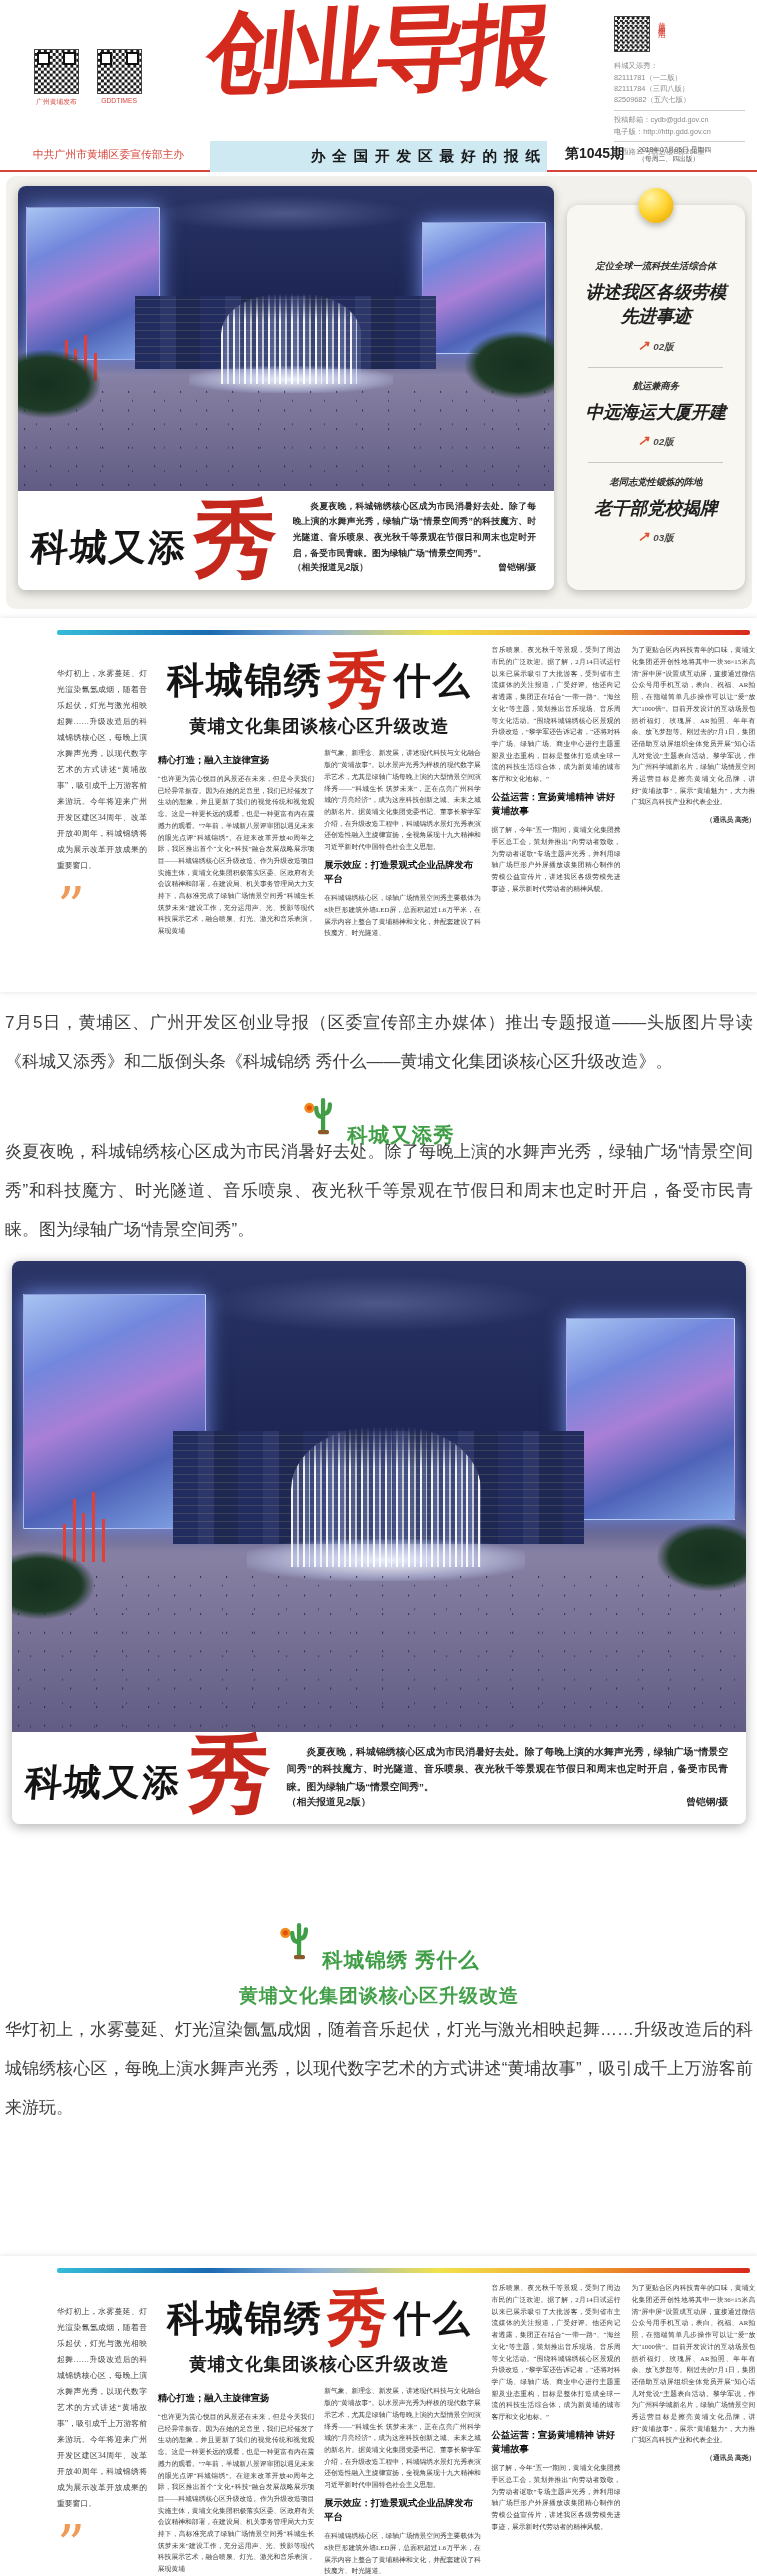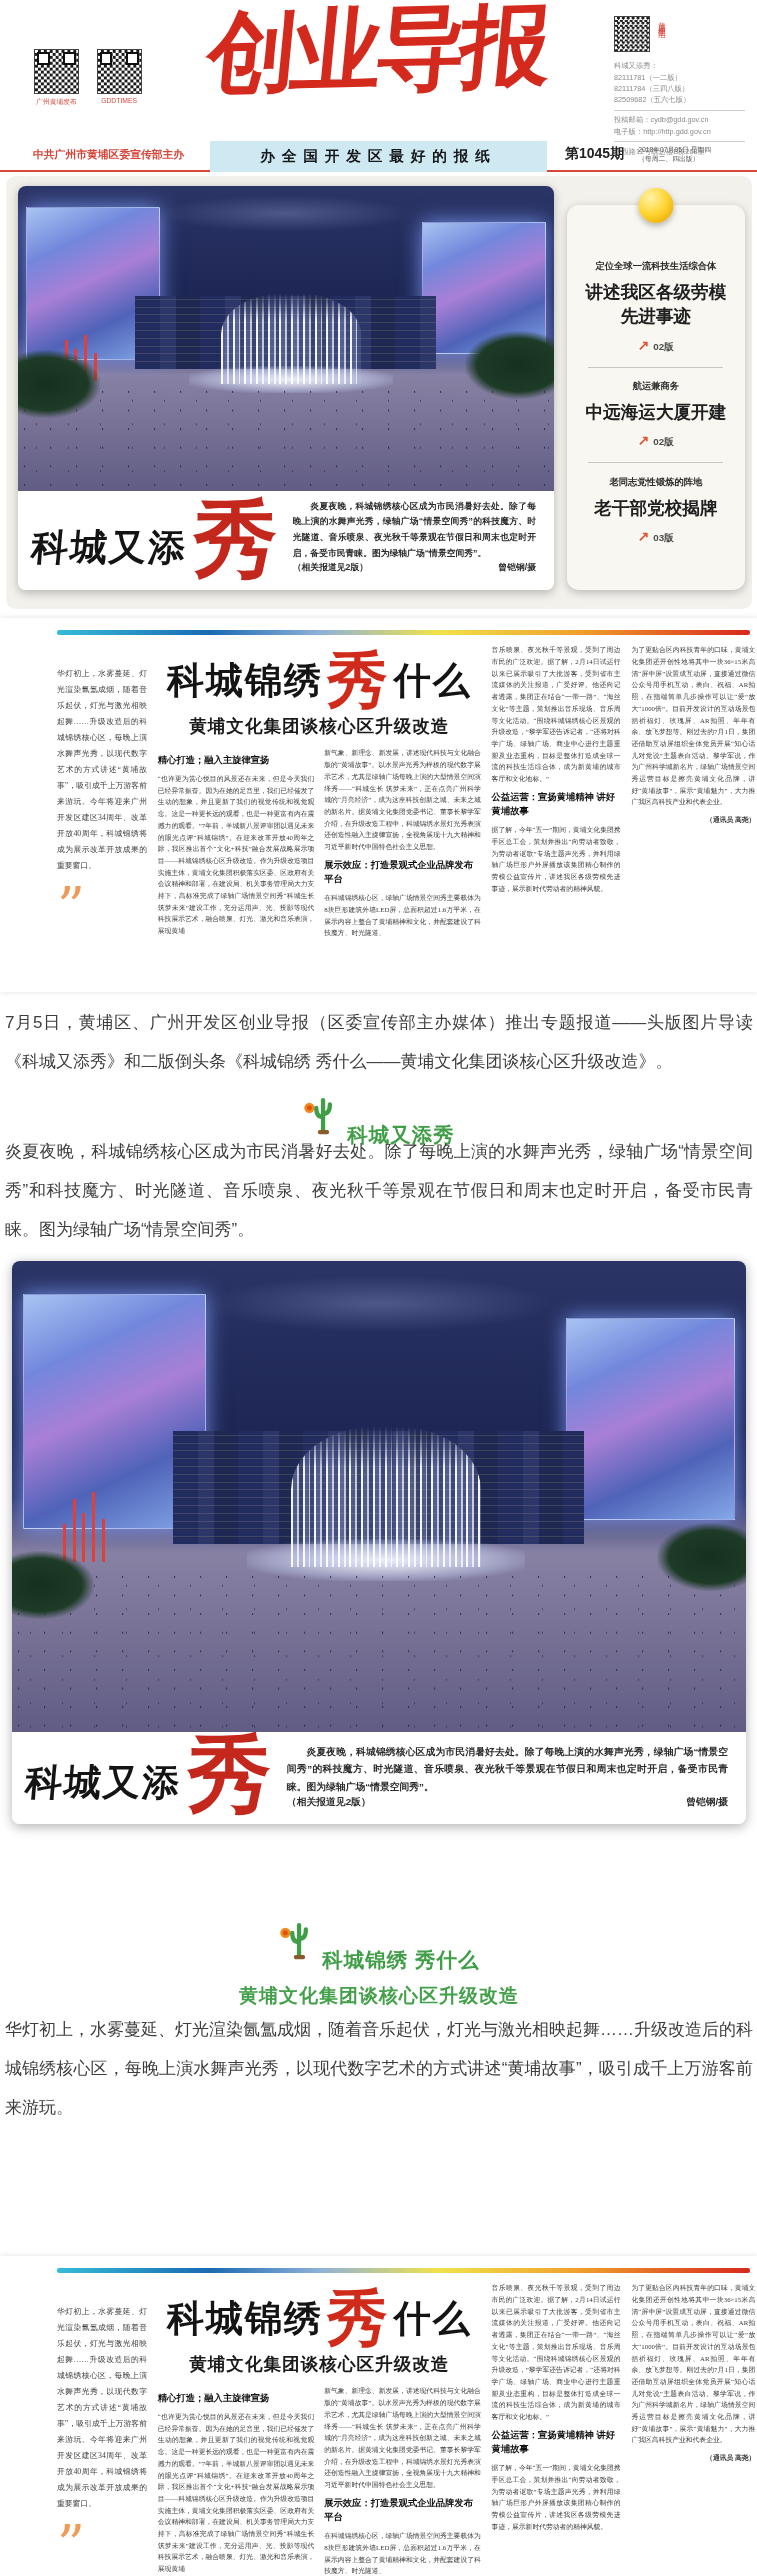--- a/index.html
+++ b/index.html
@@ -28,23 +28,23 @@
   .qr-sm { position:relative; width:36px; height:36px;
         background:repeating-conic-gradient(#1b1b1b 0% 25%, #ffffff 25% 50%);
         background-size:4.9px 4.9px; border:1px solid #444; }
   .mh-vert { writing-mode:vertical-rl; font-size:7.8px; color:#d8453a; letter-spacing:2px; height:39px; }
   .mh-info { margin-top:5.9px; font-size:7.3px; color:#8a8a8a; line-height:1.55; }
   .mh-info .sep { border-top:1px solid #cfcfcf; margin:3.9px 0; }
 
   
   .band { position:absolute; top:139px; left:0; width:758px; height:33px;
           border-bottom:2px solid #d8453a; }
-  .band-sponsor { position:absolute; left:33px; top:8.8px; font-size:10.8px; font-weight:bold; color:#d8453a; }
+  .band-sponsor { position:absolute; left:33px; top:8.8px; font-size:10.8px; font-weight:normal; color:#d8453a; }
   .band-slogan { position:absolute; left:210px; top:2px; width:337px; background:#cfe9f3;
-          text-align:center; font-size:14.7px; font-weight:bold; color:#16181a;
+          text-align:right; font-size:14.7px; font-weight:bold; color:#16181a;
           letter-spacing:6.8px; padding:5.9px 0; }
   .band-right { position:absolute; left:565px; top:5.9px; display:flex; gap:14px; align-items:center; }
   .band-issue { font-size:14px; font-weight:bold; color:#222; }
   .band-date { font-size:6.8px; color:#555; line-height:1.4; }
 
   
   .hero { position:absolute; top:176px; left:5.9px; width:746px; height:433px;
           background:#f2f1ec; border-radius:9.8px; }
   .photo-card { position:absolute; left:11.7px; top:9.8px; width:536px; background:#fff;
           border-radius:7.8px; box-shadow:0 2.9px 9.8px rgba(0,0,0,.25); }
@@ -106,21 +106,21 @@
   .cap-meta { display:flex; justify-content:space-between; font-size:8.8px; font-weight:bold; color:#2c2c2c; }
   .photo2-card .cap-text { font-size:9.8px; }
   .photo2-card .cap-meta { font-size:9.8px; }
 
   
   .sidebar-card { position:absolute; left:561px; top:29px; width:178px; height:385px;
      background:#f8f7f1; border-radius:11.7px; box-shadow:0 2.9px 8.8px rgba(0,0,0,.22); }
   .sun { position:absolute; top:-16.6px; left:50%; transform:translateX(-50%); width:35px; height:35px;
      border-radius:50%; box-shadow:0 2.9px 5.9px rgba(0,0,0,.28);
      background:radial-gradient(circle at 34% 28%, #fff3a6, #ffd534 48%, #eaa900 88%); }
-  .sb-content { padding:55px 7.8px 0; }
+  .sb-content { padding:55px 7.8px 0;font-style:italic; }
   .sb-item { text-align:center; padding:0 5.9px; }
   .sb-kicker { font-size:9.3px; font-weight:bold; color:#2d2d2d; margin-bottom:6.8px; }
   .sb-title { font-size:17.6px; font-weight:bold; color:#202020; line-height:1.4; margin-bottom:7.8px; }
   .sb-page { font-size:9.8px; font-weight:bold; color:#4c4c4c; }
   .sb-arrow { color:#e0512f; font-size:13.7px; font-weight:900; margin-right:3.9px; }
   .sb-div { border:none; border-top:1px solid #c9c7c0; margin:12.7px 13.7px; }
 
   
   .article-cut { position:absolute; left:0; width:758px; background:#fff;
      box-shadow:0 0 5.9px rgba(0,0,0,.12); overflow:hidden; }

